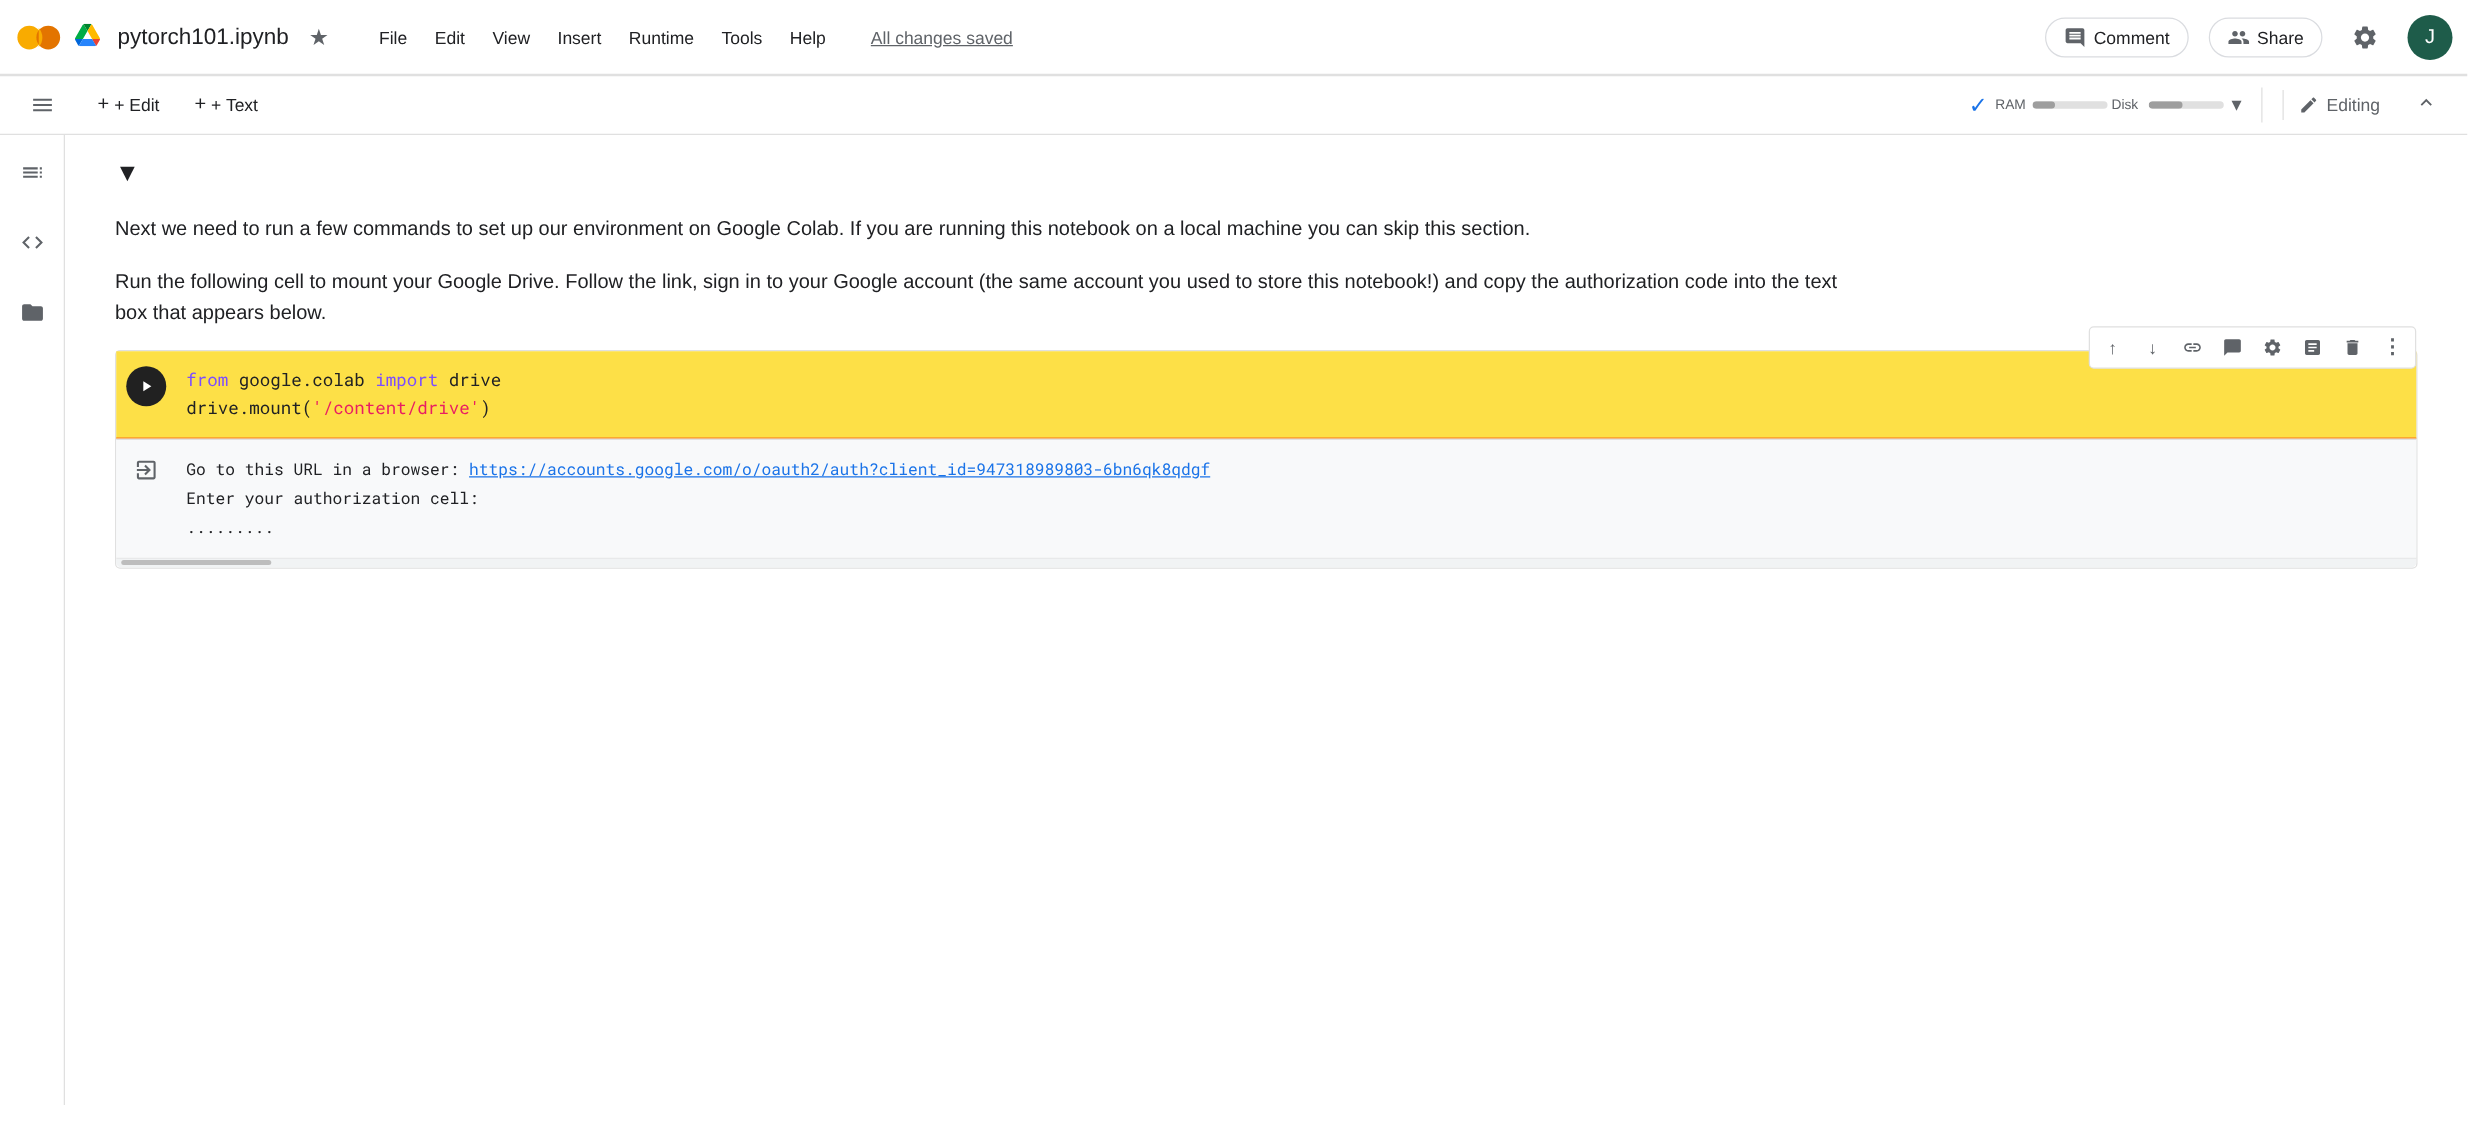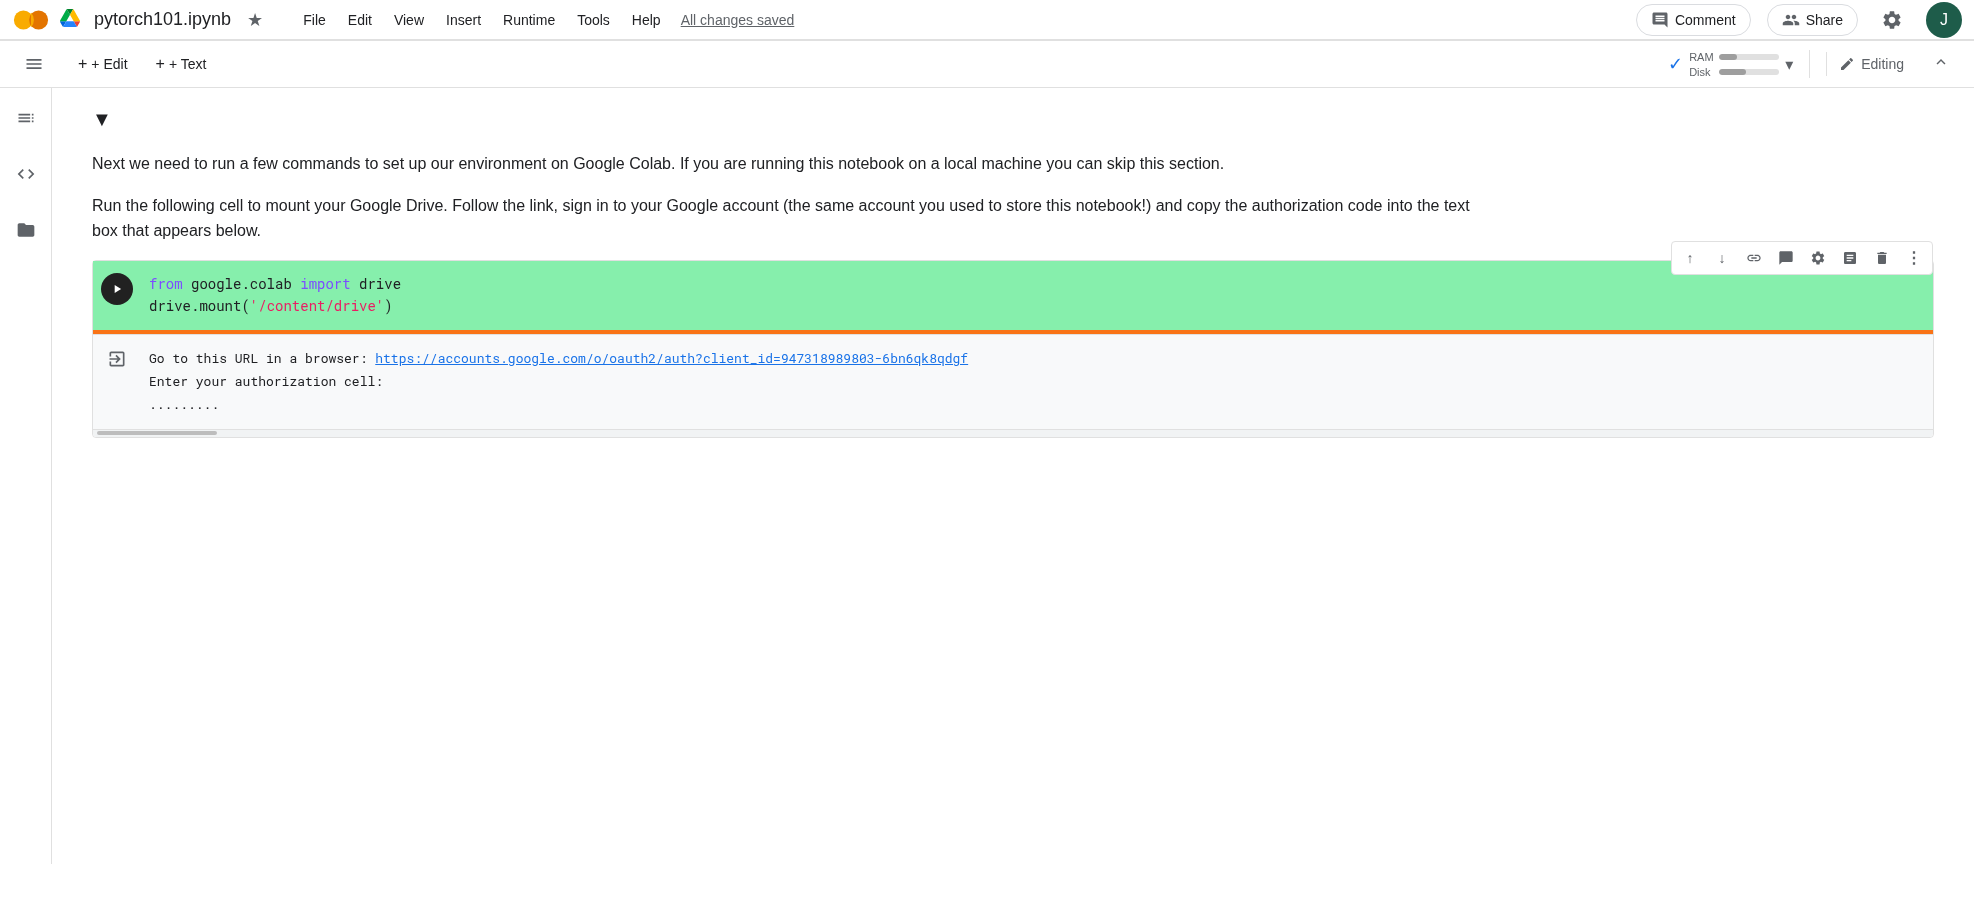--- a/index.html
+++ b/index.html
@@ -5,21 +5,21 @@
     * { box-sizing: border-box; margin: 0; padding: 0; }
     body { font-family: 'Google Sans', Arial, sans-serif; font-size: 14px; background: #fff; color: #202124; }
 
     
     #topbar {
       display: flex;
       align-items: center;
       padding: 6px 12px;
       border-bottom: 1px solid #e0e0e0;
       gap: 10px;
-      height: 40px;
+      height: 60px;
     }
     #colab-logo {
       width: 38px; height: 38px;
       display: flex; align-items: center; justify-content: center;
     }
     .colab-logo-svg { width: 38px; height: 38px; }
     #drive-icon { margin-right: 4px; }
     #notebook-title {
       font-size: 18px;
       font-weight: 400;
@@ -112,21 +112,21 @@
     }
     #ram-disk-widget {
       display: flex;
       align-items: center;
       gap: 6px;
       font-size: 12px;
       color: #5f6368;
     }
     .ram-disk-bars {
       display: flex;
-      flex-direction: column;
+      flex-direction: row;
       gap: 3px;
     }
     .resource-bar-row {
       display: flex;
       align-items: center;
       gap: 4px;
     }
     .resource-label {
       font-size: 11px;
       color: #5f6368;
@@ -242,22 +242,22 @@
       display: flex; align-items: center; justify-content: center;
       cursor: pointer;
       border-radius: 4px;
       color: #5f6368;
       font-size: 14px;
     }
 
     
     #code-cell {
       display: flex;
-      background: #86efac;
-      border-bottom: 4px solid #f97316;
+      background: #fde047;
+      border-bottom: 1px solid #f97316;
     }
     #run-btn-area {
       width: 48px;
       display: flex;
       align-items: flex-start;
       justify-content: center;
       padding-top: 12px;
     }
     #run-btn {
       width: 32px; height: 32px;
@@ -353,21 +353,21 @@
   <span id="star-icon" style="color:#5f6368; font-size:18px;">★</span>
 
   <div id="menu-row" style="display:flex; gap:2px; margin-left:4px;">
     <span class="menu-item">File</span>
     <span class="menu-item">Edit</span>
     <span class="menu-item">View</span>
     <span class="menu-item">Insert</span>
     <span class="menu-item">Runtime</span>
     <span class="menu-item">Tools</span>
     <span class="menu-item">Help</span>
-    <span id="all-changes-saved" style="margin-left:8px;">All changes saved</span>
+    <span id="all-changes-saved" style="margin-left:24px;">All changes saved</span>
   </div>
 
   <div id="top-right">
     <button class="top-btn">
       <svg width="18" height="18" viewBox="0 0 24 24" fill="none" xmlns="http://www.w3.org/2000/svg">
         <path d="M20 2H4c-1.1 0-2 .9-2 2v12c0 1.1.9 2 2 2h14l4 4V4c0-1.1-.9-2-2-2zm-2 12H6v-2h12v2zm0-3H6V9h12v2zm0-3H6V6h12v2z" fill="#5f6368"></path>
       </svg>
       <span>Comment</span>
     </button>
     <button class="top-btn">

